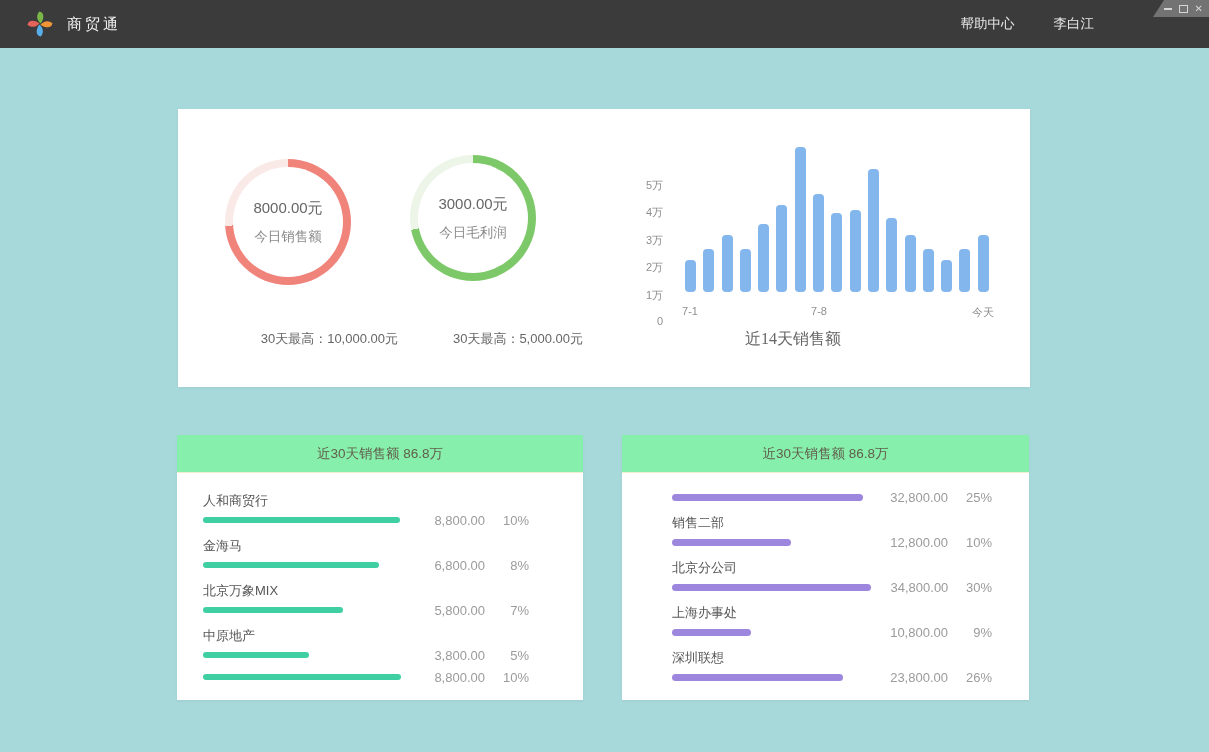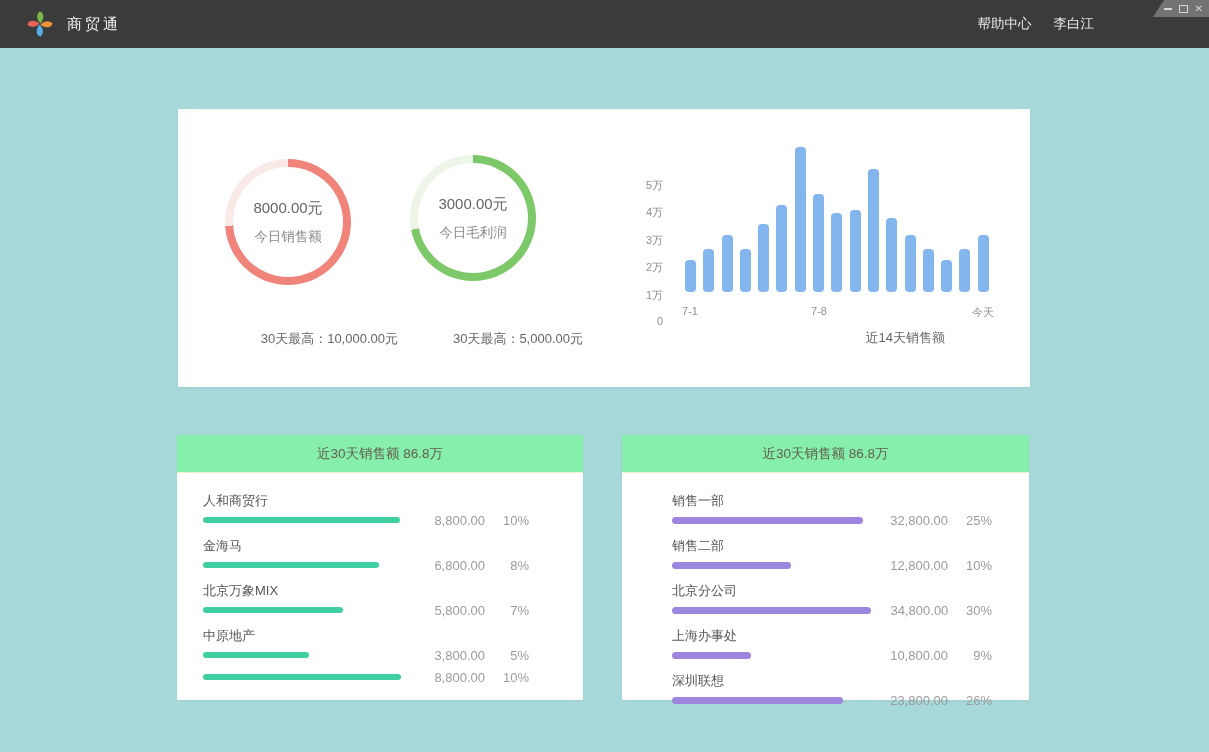--- a/index.html
+++ b/index.html
@@ -13,21 +13,21 @@
 
   
   .topbar {
     position:absolute; left:0; top:0; width:1209px; height:48px;
     background:#3b3b3b; display:flex; align-items:center;
   }
   .logo { width:26px; height:26px; margin-left:27px; }
   .app-title { color:#f2f2f2; font-size:15px; letter-spacing:3px; margin-left:14px; }
   .topbar-right {
     position:absolute; right:115px; top:0; height:48px;
-    display:flex; align-items:center; gap:22px;
+    display:flex; align-items:center; gap:39px;
   }
   .topbar-link { color:#e9e9e9; font-size:13.5px; cursor:pointer; }
 
   .win-controls {
     position:absolute; right:0; top:0; width:56px; height:17px;
     background:#737373;
     clip-path:polygon(11px 0, 100% 0, 100% 100%, 0 100%);
     display:flex; align-items:center; justify-content:flex-end;
     gap:7px; padding-right:6px;
   }
@@ -54,21 +54,21 @@
   .donut-caption { position:absolute; top:221px; width:220px; text-align:right; font-size:13px; color:#666; }
 
   
   .ylabel { position:absolute; width:36px; text-align:right; font-size:11px; color:#8f8f8f; left:449px;margin-top:40px; }
   .bars {
     position:absolute; left:507px; bottom:95px; width:311px; height:150px;
     display:flex; align-items:flex-end; gap:7.3px;
   }
   .vbar { width:11px; border-radius:4px; }
   .xlabel { position:absolute; width:44px; text-align:center; font-size:11px; color:#8f8f8f; top:196px; }
-  .chart-title { position:absolute; left:567px; top:220px; width:200px; text-align:right; font-size:13px; color:#666; }
+  .chart-title { position:absolute; left:567px; top:220px; width:200px; text-align:left; font-size:16px; color:#666;font-family:Liberation Serif, serif; }
 
   
   .rank-header {
     height:38px; background:#86efac; border-bottom:1px solid #f1eecd;
     display:flex; align-items:center; justify-content:center;
     font-size:13.5px; color:#615e4b;
   }
   .rank-body { padding-top:19px; }
   .card-left .rank-body { padding-left:26px; padding-right:54px; }
   .card-right .rank-body { padding-left:50px; padding-right:37px; }
@@ -215,21 +215,20 @@
         <div class="rank-pct">10%</div>
       </div>
     </div>
   </div>
 </div>
 
 <div class="card card-right">
   <div class="rank-header">近30天销售额 86.8万</div>
   <div class="rank-body">
     <div class="rank-item">
-      <div class="rank-name">销售一部</div>
       <div class="rank-row">
         <div class="rank-barwrap">
             <div class="rank-bar" style="width: 191px; background: rgb(157, 135, 222);"></div>
           </div>
         <div class="rank-amount">32,800.00</div>
         <div class="rank-pct">25%</div>
       </div>
     </div>
     <div class="rank-item">
       <div class="rank-name">销售二部</div>

